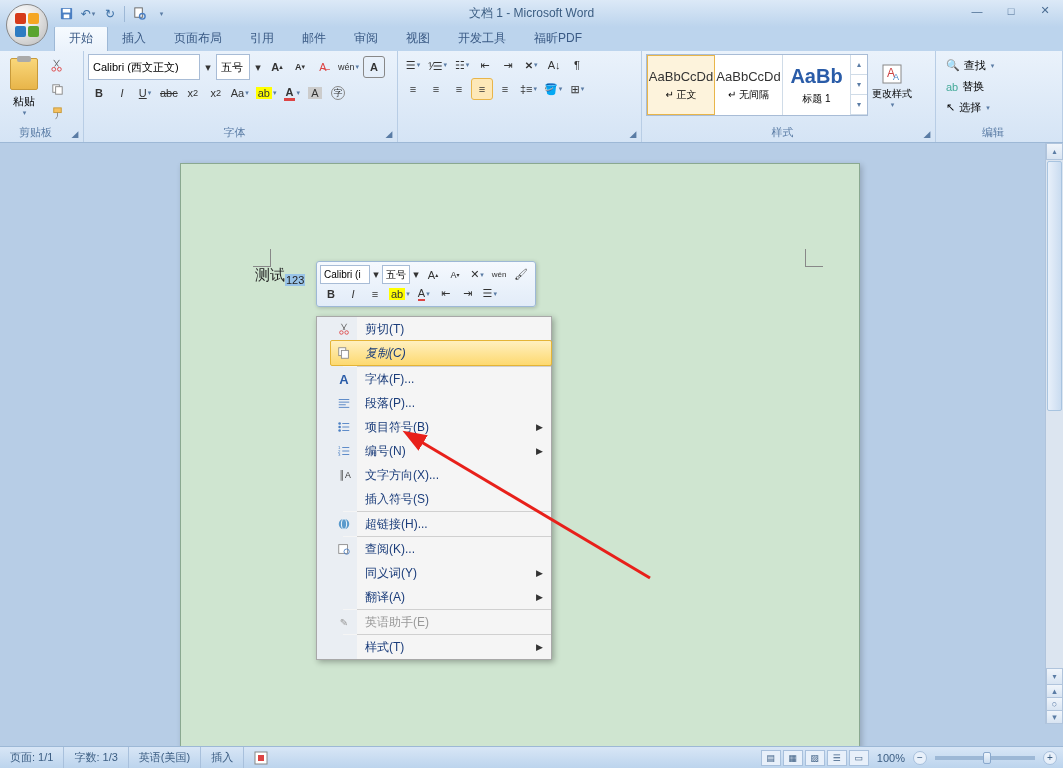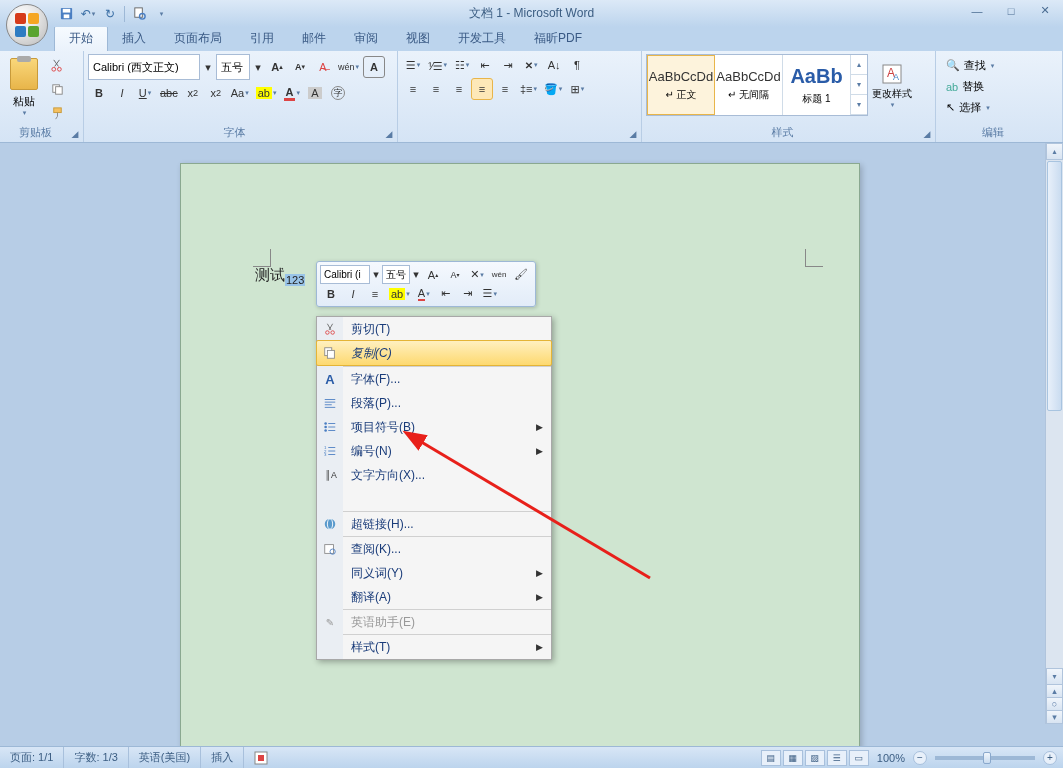--- a/index.html
+++ b/index.html
@@ -67,21 +67,21 @@
 .ctx-item { display: flex; align-items: center; height: 24px; cursor: pointer; position: relative; }
 .ctx-item.hover { background: linear-gradient(#fff0c0, #fdd970); border: 1px solid #e4b436; border-radius: 2px; margin: -1px; height: 26px; font-style: italic; }
 .ctx-item.disabled { color: #999; cursor: default; }
 .ctx-icon-col { width: 26px; display: flex; align-items: center; justify-content: center; background: #eaeef3; height: 100%; }
 .ctx-item.hover .ctx-icon-col { background: transparent; }
 .ctx-label { padding-left: 8px; color: #1a3c7a; flex: 1; }
 .ctx-item.disabled .ctx-label { color: #999; }
 .ctx-arrow { padding-right: 8px; font-size: 9px; color: #333; }
 .ctx-sep { height: 1px; background: #d0d0d0; margin-left: 26px; }
 .ctx-icon-col-bg { position: absolute; left: 0; top: 0; bottom: 0; width: 26px; background: #eaeef3; }
-.ctx-menu-inner { position: relative; }
+.ctx-menu-inner { position: relative; margin-left: 14px; }
 
 
 .red-arrow { position: absolute; z-index: 30; pointer-events: none; }
 
 
 .vscroll { position: absolute; right: 0; top: 0; bottom: 22px; width: 18px; background: #dce5f0; border-left: 1px solid #b0c4dc; }
 .vscroll-btn { height: 17px; background: linear-gradient(#f0f5fb, #d8e4f2); border: 1px solid #b0c4dc; font-size: 8px; display: flex; align-items: center; justify-content: center; color: #5a7ca5; cursor: pointer; }
 .vscroll-thumb { position: absolute; top: 18px; left: 1px; right: 1px; height: 250px; background: linear-gradient(90deg, #e8f0fa, #cadcf0); border: 1px solid #a8c4e0; border-radius: 2px; }
 .vscroll-bot-btns { position: absolute; bottom: 0; left: 0; right: 0; }
 .vscroll-bot-btns .vscroll-btn { margin-top: -1px; }
@@ -459,20 +459,21 @@
       <div class="ctx-item">
         <div class="ctx-icon-col">
           <svg width="14" height="14" viewBox="0 0 16 16">
             <text x="2" y="11" font-size="10" fill="#333">║A</text>
           </svg>
         </div>
         <div class="ctx-label">文字方向(X)...</div>
       </div>
       <div class="ctx-item">
         <div class="ctx-icon-col"></div>
+        <div class="ctx-label">插入符号(S)</div>
       </div>
       <div class="ctx-sep"></div>
       <div class="ctx-item">
         <div class="ctx-icon-col">
           <svg width="14" height="14" viewBox="0 0 16 16">
             <circle cx="8" cy="8" r="6" fill="#5a9acc"></circle>
             <ellipse cx="8" cy="8" rx="3" ry="6" fill="none" stroke="#fff"></ellipse>
           </svg>
         </div>
         <div class="ctx-label">超链接(H)...</div>

